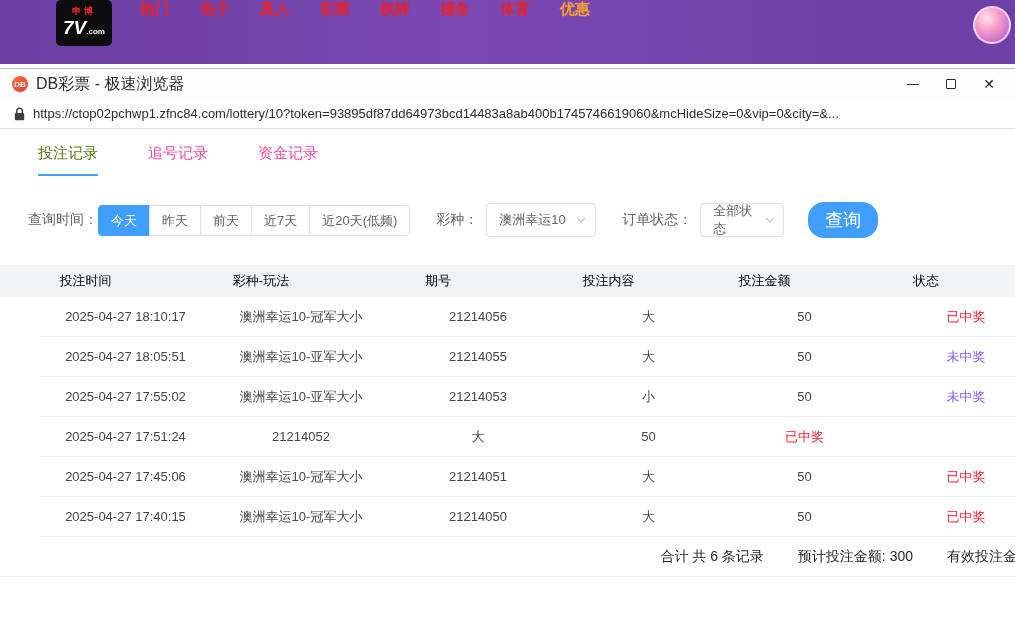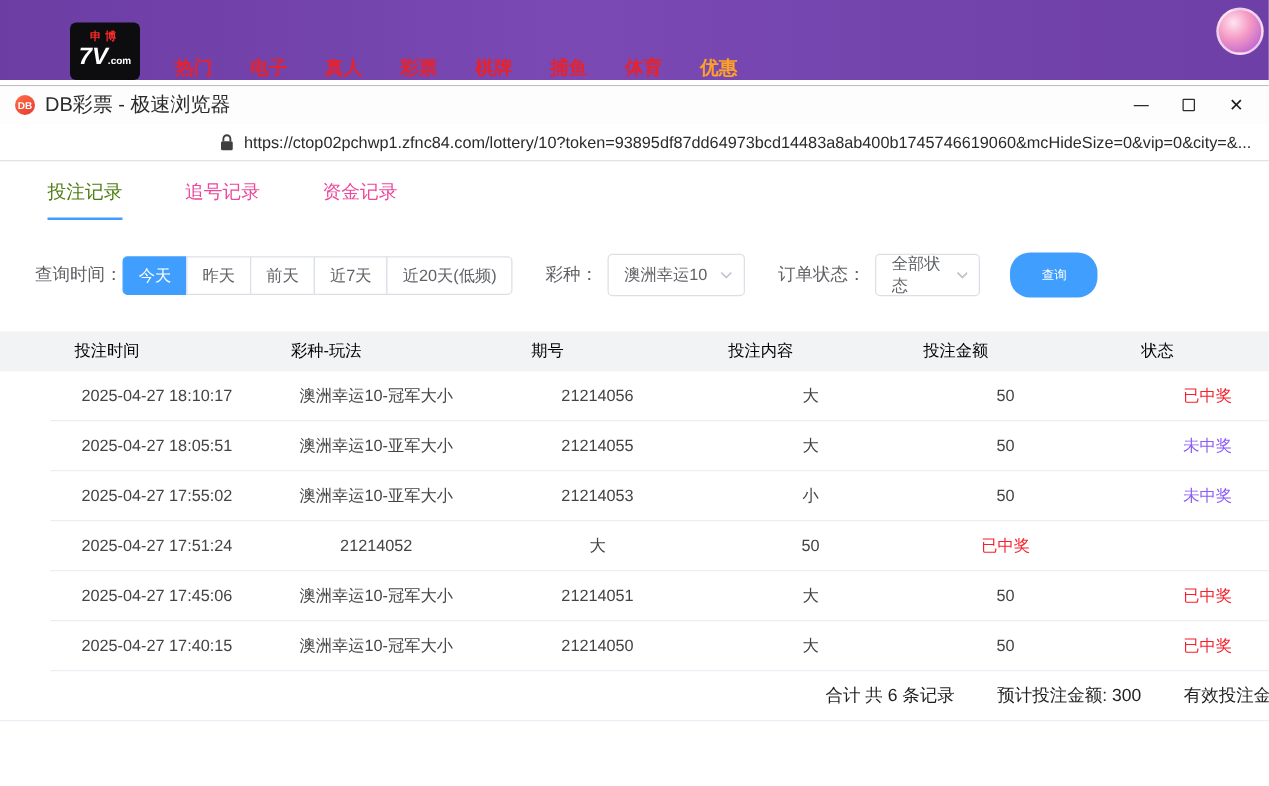--- a/index.html
+++ b/index.html
@@ -2,21 +2,21 @@
 <html><head>
 <meta charset="utf-8">
 <style>
   * { margin:0; padding:0; box-sizing:border-box; }
   html,body { width:1015px; height:629px; overflow:hidden; background:#fff;
     font-family:"Liberation Sans","DejaVu Sans",sans-serif; }
 
   
   .topbar { position:absolute; top:0; left:0; width:1015px; height:64px;
     background:linear-gradient(90deg,#6c3da3 0%,#7a49b4 45%,#6e3fa6 100%);
-    display:flex; align-items:flex-end; }
+    display:flex; align-items:flex-start; }
   .logo { margin-left:56px; width:56px; height:46px; background:#0d0d0f;
     border-radius:5px; display:flex; flex-direction:column; align-items:center;
     justify-content:center; cursor:pointer; }
   .logo-top { color:#ff2a2a; font-size:9px; font-weight:bold; letter-spacing:3px; }
   .logo-main { color:#fff; font-size:19px; font-weight:bold; font-style:italic; line-height:20px; }
   .logo-suffix { font-size:8px; font-style:normal; font-weight:bold; }
   .topnav { display:flex; margin-left:28px; gap:30px; }
   .nav-item { color:#e5232e; font-size:15px; font-weight:bold; cursor:pointer; white-space:nowrap; }
   .nav-item.highlight { color:#ffa126; }
   .avatar { position:absolute; right:4px; top:6px; width:38px; height:38px; border-radius:50%;
@@ -32,21 +32,21 @@
     background:linear-gradient(145deg,#ff7043,#e53935); color:#fff;
     font-size:8px; font-weight:bold; display:flex; align-items:center; justify-content:center; }
   .title-text { font-size:16px; color:#2b2b2b; margin-left:8px; }
   .win-controls { margin-left:auto; display:flex; align-items:center; gap:27px; padding-right:8px; }
   .wc { cursor:pointer; display:inline-flex; align-items:center; justify-content:center; height:14px; }
   .wc-min-glyph { display:inline-block; width:12px; height:0; border-top:1.6px solid #2b2b2b; }
   .wc-max-glyph { display:inline-block; width:10px; height:10px; border:1.4px solid #2b2b2b; border-radius:1px; }
   .wc-close { font-size:14px; color:#1a1a1a; line-height:14px; }
 
   .urlbar { height:30px; display:flex; align-items:center; padding:0 14px;
-    border-bottom:1px solid #e2e2e2; background:#fff;justify-content:flex-end; }
+    border-bottom:1px solid #e2e2e2; background:#fff; }
   .url-text { font-size:13px; color:#2b2b2b; margin-left:8px; white-space:nowrap;
     overflow:hidden; }
 
   
   .tabs { display:flex; gap:50px; padding:15px 0 0 38px; }
   .tab { font-size:15px; color:#ec4899; padding-bottom:11px; cursor:pointer; }
   .tab.active { color:#4d7c0f; border-bottom:2px solid #409eff; }
 
   
   .filters { display:flex; align-items:center; margin:26px 0 0 28px; }
@@ -58,21 +58,21 @@
   .time-btn:last-child { border-radius:0 4px 4px 0; }
   .time-btn.active { background:#409eff; border-color:#409eff; color:#fff; border-radius:4px 0 0 4px; }
   .select { height:34px; border:1px solid #dcdfe6; border-radius:4px; background:#fff;
     display:flex; align-items:center; justify-content:space-between; padding:0 9px 0 12px;
     font-size:13px; color:#606266; cursor:pointer; }
   .sel-lottery { width:110px; margin-left:8px; }
   .sel-status { width:84px; margin-left:8px; }
   .gap-lottery { margin-left:26px; }
   .gap-status { margin-left:26px; }
   .search-btn { margin-left:24px; width:70px; height:36px; background:#409eff; border:none;
-    border-radius:16px; color:#fff; font-size:10px; cursor:pointer; }
+    border-radius:16px; color:#fff; font-size:18px; cursor:pointer; }
 
   
   .table { margin-top:27px; }
   .trow { display:grid; grid-template-columns:171px 180px 174px 167px 145px 178px;
     align-items:center; text-align:center; }
   .thead { height:32px; background:#f2f3f5; font-size:13px; color:#000000; }
   .tbody-row { height:40px; border-bottom:1px solid #ebeef5; font-size:13px; color:#444;margin-left:40px; }
   .status-won { color:#f5222d; }
   .status-lost { color:#8b5cf6; }
 

